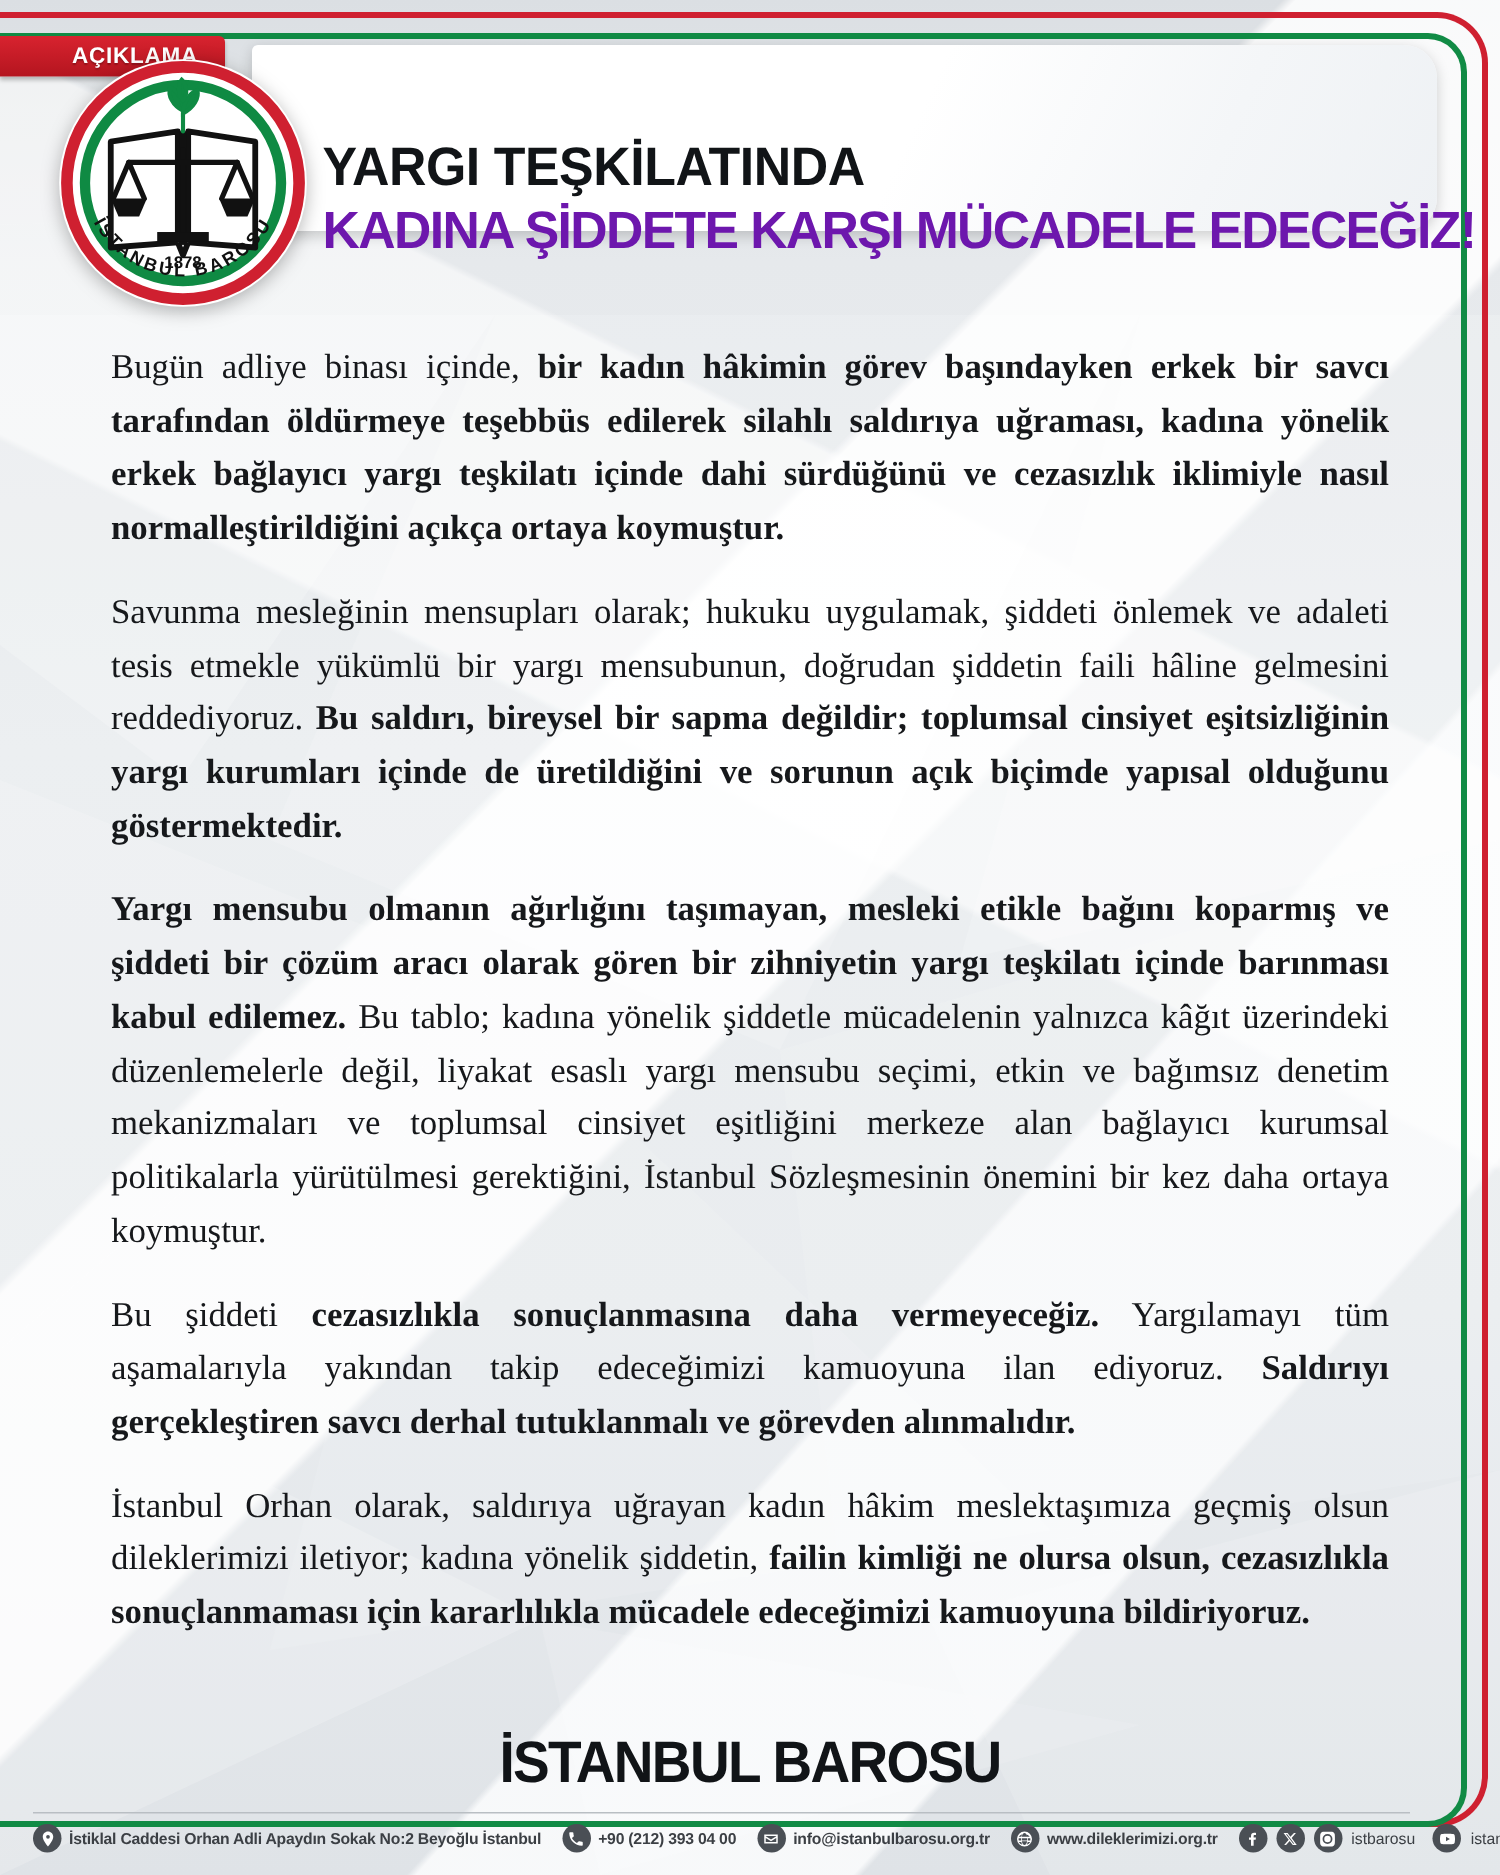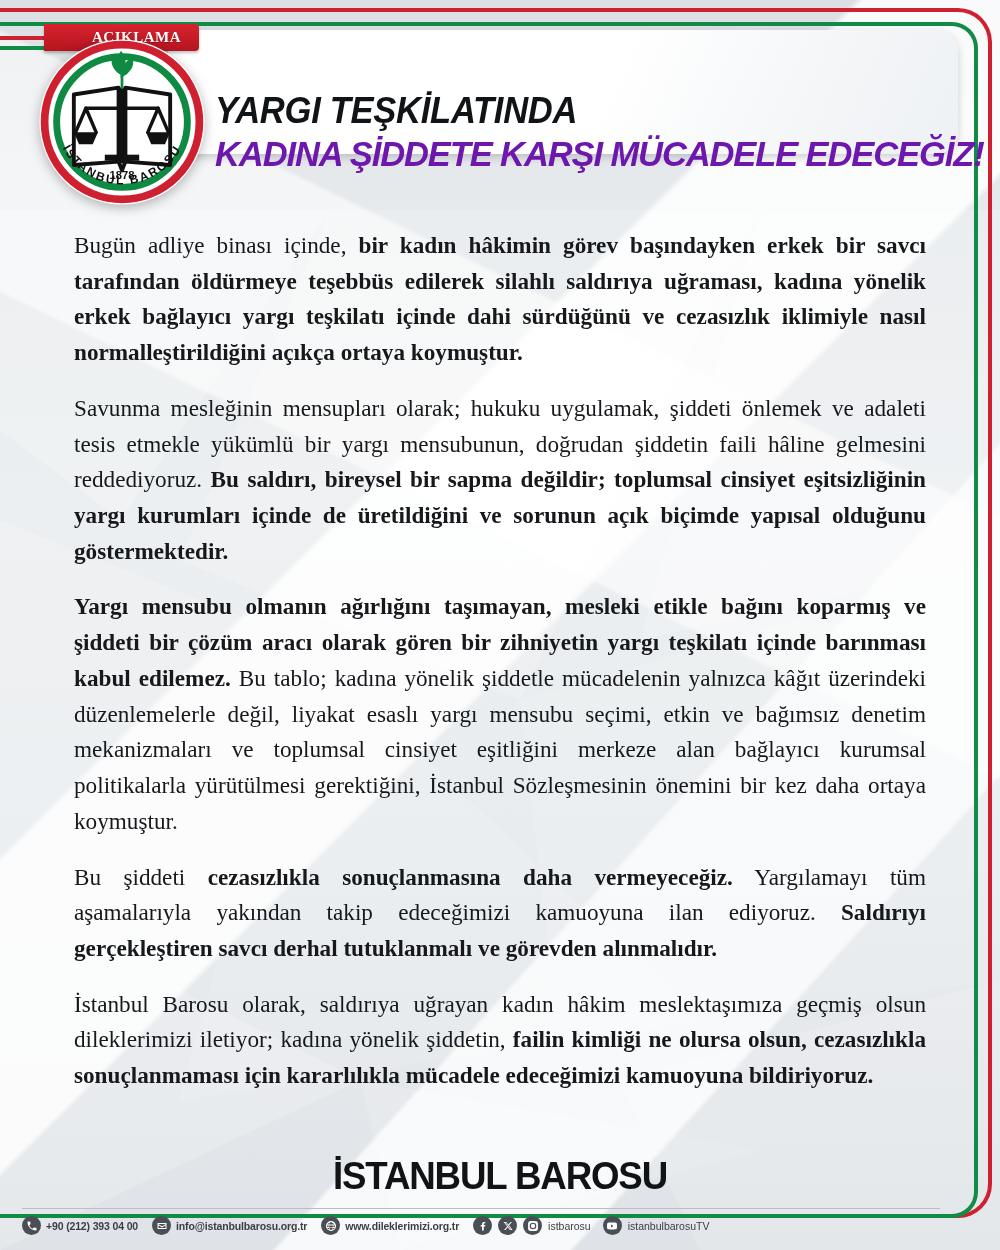--- a/index.html
+++ b/index.html
@@ -53,36 +53,34 @@
 
   
   .header { position:absolute; top:0; left:0; width:1000px; height:218px; }
 
   .banner {
     position:absolute; left:168px; top:30px;
     width:790px; height:124px;
     background:linear-gradient(115deg,#ffffff 0%,#ffffff 55%,#f4f6f8 80%,#eef1f4 100%);
     border-radius:4px 22px 22px 4px;
     box-shadow:0 3px 9px rgba(0,0,0,.18);
-    font-style:italic;
   }
 
   .badge {
     position:absolute; left:0px; top:24px;
     background:linear-gradient(180deg,#d8232f 0%,#b4151f 100%);
     color:#fff;
-    font-family:Liberation Serif, serif;
+    font-family:Liberation Sans, sans-serif;
     font-weight:bold;
     font-size:15px;
     letter-spacing:.5px;
     padding:5px 18px 5px 48px;
     border-radius:0 4px 4px 0;
     box-shadow:0 2px 3px rgba(0,0,0,.25);
     text-shadow:0 1px 1px rgba(0,0,0,.25);
-    margin-left:44px;
   }
 
   .headline {
     position:absolute; left:47px; top:62px; right:14px;
   }
   .headline-1 {
     font-family:"Liberation Sans", sans-serif;
     font-weight:bold;
     font-size:36px;
     letter-spacing:-.3px;
@@ -242,31 +240,39 @@
         </text>
       </svg>
     </div>
   </div>
 
   <div class="content" id="statement-body">
       <p><span>Bugün adliye binası içinde, </span><b>bir kadın hâkimin görev başındayken erkek bir savcı tarafından öldürmeye teşebbüs edilerek silahlı saldırıya uğraması, kadına yönelik erkek bağlayıcı yargı teşkilatı içinde dahi sürdüğünü ve cezasızlık iklimiyle nasıl normalleştirildiğini açıkça ortaya koymuştur.</b></p>
       <p><span>Savunma mesleğinin mensupları olarak; hukuku uygulamak, şiddeti önlemek ve adaleti tesis etmekle yükümlü bir yargı mensubunun, doğrudan şiddetin faili hâline gelmesini reddediyoruz. </span><b>Bu saldırı, bireysel bir sapma değildir; toplumsal cinsiyet eşitsizliğinin yargı kurumları içinde de üretildiğini ve sorunun açık biçimde yapısal olduğunu göstermektedir.</b></p>
       <p><b>Yargı mensubu olmanın ağırlığını taşımayan, mesleki etikle bağını koparmış ve şiddeti bir çözüm aracı olarak gören bir zihniyetin yargı teşkilatı içinde barınması kabul edilemez. </b><span>Bu tablo; kadına yönelik şiddetle mücadelenin yalnızca kâğıt üzerindeki düzenlemelerle değil, liyakat esaslı yargı mensubu seçimi, etkin ve bağımsız denetim mekanizmaları ve toplumsal cinsiyet eşitliğini merkeze alan bağlayıcı kurumsal politikalarla yürütülmesi gerektiğini, İstanbul Sözleşmesinin önemini bir kez daha ortaya koymuştur.</span></p>
       <p><span>Bu şiddeti </span><b>cezasızlıkla sonuçlanmasına daha vermeyeceğiz.</b><span> Yargılamayı tüm aşamalarıyla yakından takip edeceğimizi kamuoyuna ilan ediyoruz. </span><b>Saldırıyı gerçekleştiren savcı derhal tutuklanmalı ve görevden alınmalıdır.</b></p>
-      <p><span>İstanbul Barosu olarak, saldırıya uğrayan kadın hâkim meslektaşımıza geçmiş olsun dileklerimizi iletiyor; kadına yönelik şiddetin, </span><b>failin kimliği ne olursa olsun, cezasızlıkla sonuçlanmaması için kararlılıkla mücadele edeceğimizi kamuoyuna bildiriyoruz.</b></p>
+      <p><span>İstanbul Orhan olarak, saldırıya uğrayan kadın hâkim meslektaşımıza geçmiş olsun dileklerimizi iletiyor; kadına yönelik şiddetin, </span><b>failin kimliği ne olursa olsun, cezasızlıkla sonuçlanmaması için kararlılıkla mücadele edeceğimizi kamuoyuna bildiriyoruz.</b></p>
     </div>
 
   <div class="footer">
 
     <div class="footer-title">İSTANBUL BAROSU</div>
 
     <div class="footer-rule"></div>
 
     <div class="footer-bar">
 
+      <div class="fitem">
+        <span class="cicon">
+          <svg viewBox="0 0 24 24">
+              <path d="M12 2C8.1 2 5 5.1 5 9c0 5.2 7 13 7 13s7-7.8 7-13c0-3.9-3.1-7-7-7zm0 9.5A2.5 2.5 0 1 1 12 6.5a2.5 2.5 0 0 1 0 5z"></path>
+            </svg>
+        </span>
+        <span class="lbl">İstiklal Caddesi Orhan Adli Apaydın Sokak No:2 Beyoğlu İstanbul</span>
+      </div>
 
       <div class="fitem">
         <span class="cicon">
           <svg viewBox="0 0 24 24">
               <path d="M6.6 10.8c1.4 2.8 3.8 5.1 6.6 6.6l2.2-2.2c.3-.3.7-.4 1-.2 1.2.4 2.4.6 3.6.6.6 0 1 .4 1 1V20c0 .6-.4 1-1 1C10.6 21 3 13.4 3 4c0-.6.4-1 1-1h3.5c.6 0 1 .4 1 1 0 1.3.2 2.5.6 3.6.1.4 0 .8-.2 1l-2.3 2.2z"></path>
             </svg>
         </span>
         <span class="lbl">+90 (212) 393 04 00</span>
       </div>
 

